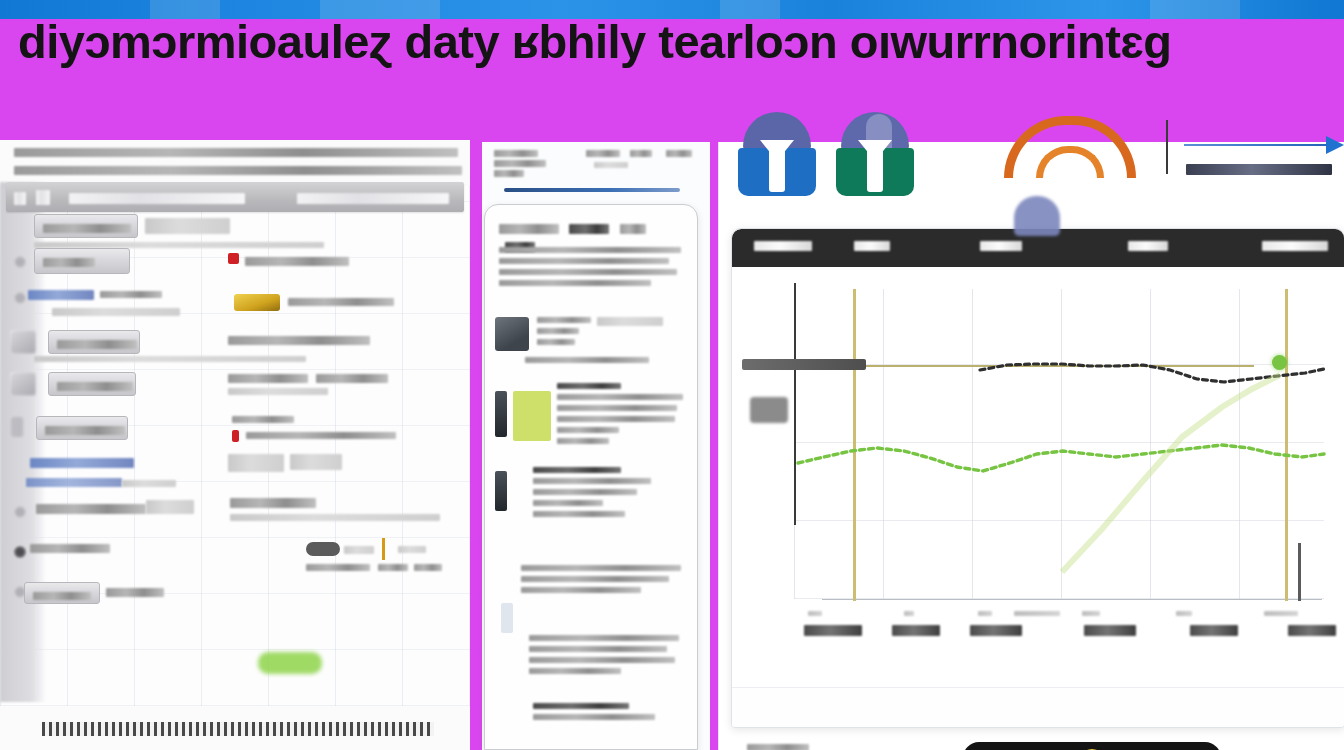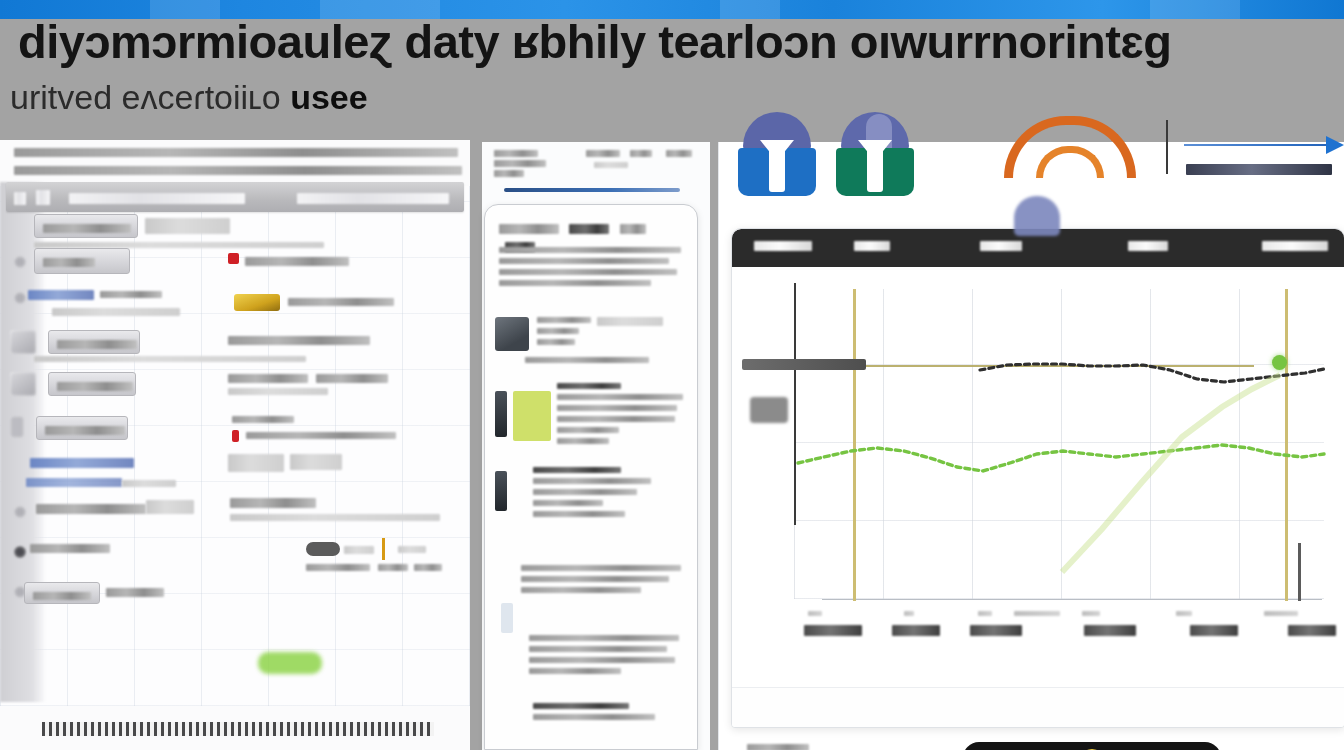--- a/index.html
+++ b/index.html
@@ -2,21 +2,21 @@
 <html><head>
 <meta charset="utf-8">
 <style>
   * { box-sizing: border-box; margin: 0; padding: 0; }
   html, body {
     width: 1344px; height: 750px;
     background: #ffffff;
     font-family: "Liberation Sans", sans-serif;
     overflow: hidden;
   }
-  .page { position: relative; width: 1344px; height: 750px; background: #a3a3a3; }
+  .page { position: relative; width: 1344px; height: 750px; background: #d946ef; }
 
   
   .top-strip {
     position: absolute; left: 0; top: 0; width: 1344px; height: 19px;
     background: linear-gradient(90deg,#1178d4 0%, #1e86e0 18%, #2b93e8 42%, #1a82db 62%, #2d96ea 82%, #1077d2 100%);
   }
   .top-strip .seg {
     position: absolute; top: 0; height: 19px; background: rgba(255,255,255,.13);
   }
 
@@ -300,23 +300,20 @@
 <div class="page">
 
   <div class="top-strip">
     <div class="seg" style="left:150px;width:70px;"></div>
     <div class="seg" style="left:320px;width:120px;"></div>
     <div class="seg" style="left:720px;width:60px;"></div>
     <div class="seg" style="left:1150px;width:90px;"></div>
   </div>
 
   <div class="headline">diyɔmɔrmioauleɀ daty ʁbhily  tearloɔn oıwurrnorintɛg</div>
-  <div class="subheadline">
-    <span>uritved eʌceɾtoiiʟo </span><b>usee</b>
-  </div>
 
   <div class="left-panel">
 
     <div class="lp-grid"></div>
     <div class="lp-left-shade"></div>
 
     <div class="lp-intro">
       <span class="tx" style="width:444px"></span><br>
       <span class="tx" style="width:448px"></span>
     </div>

